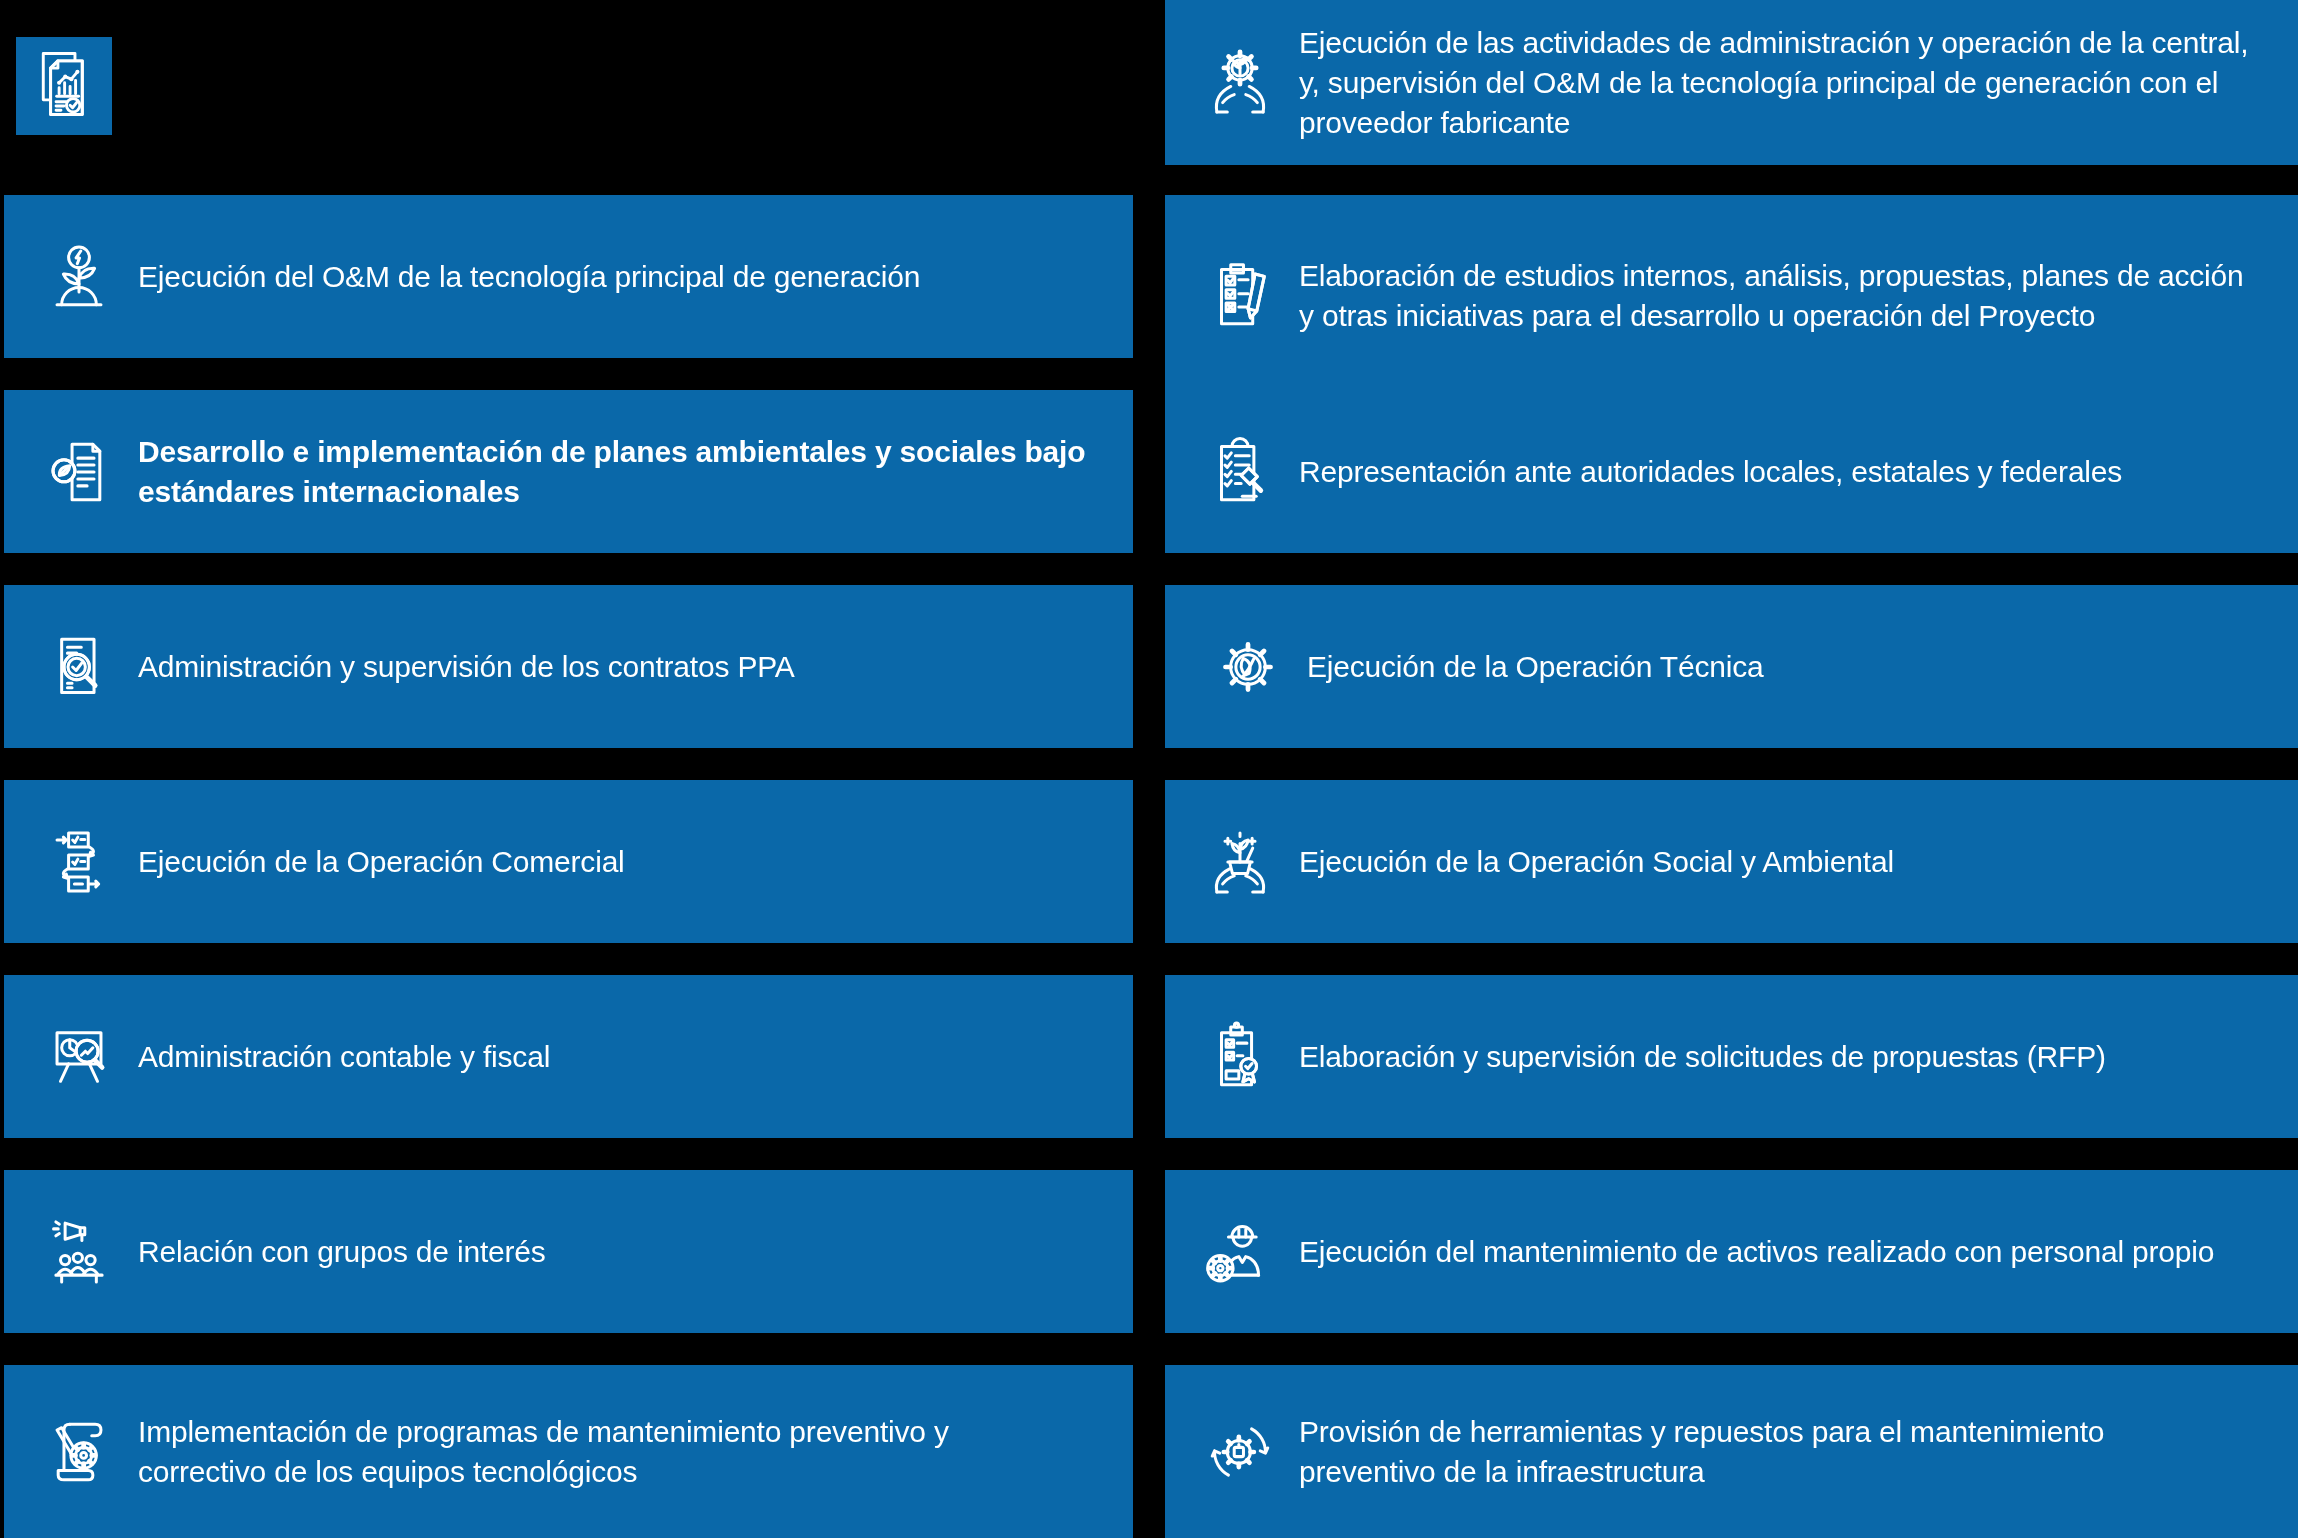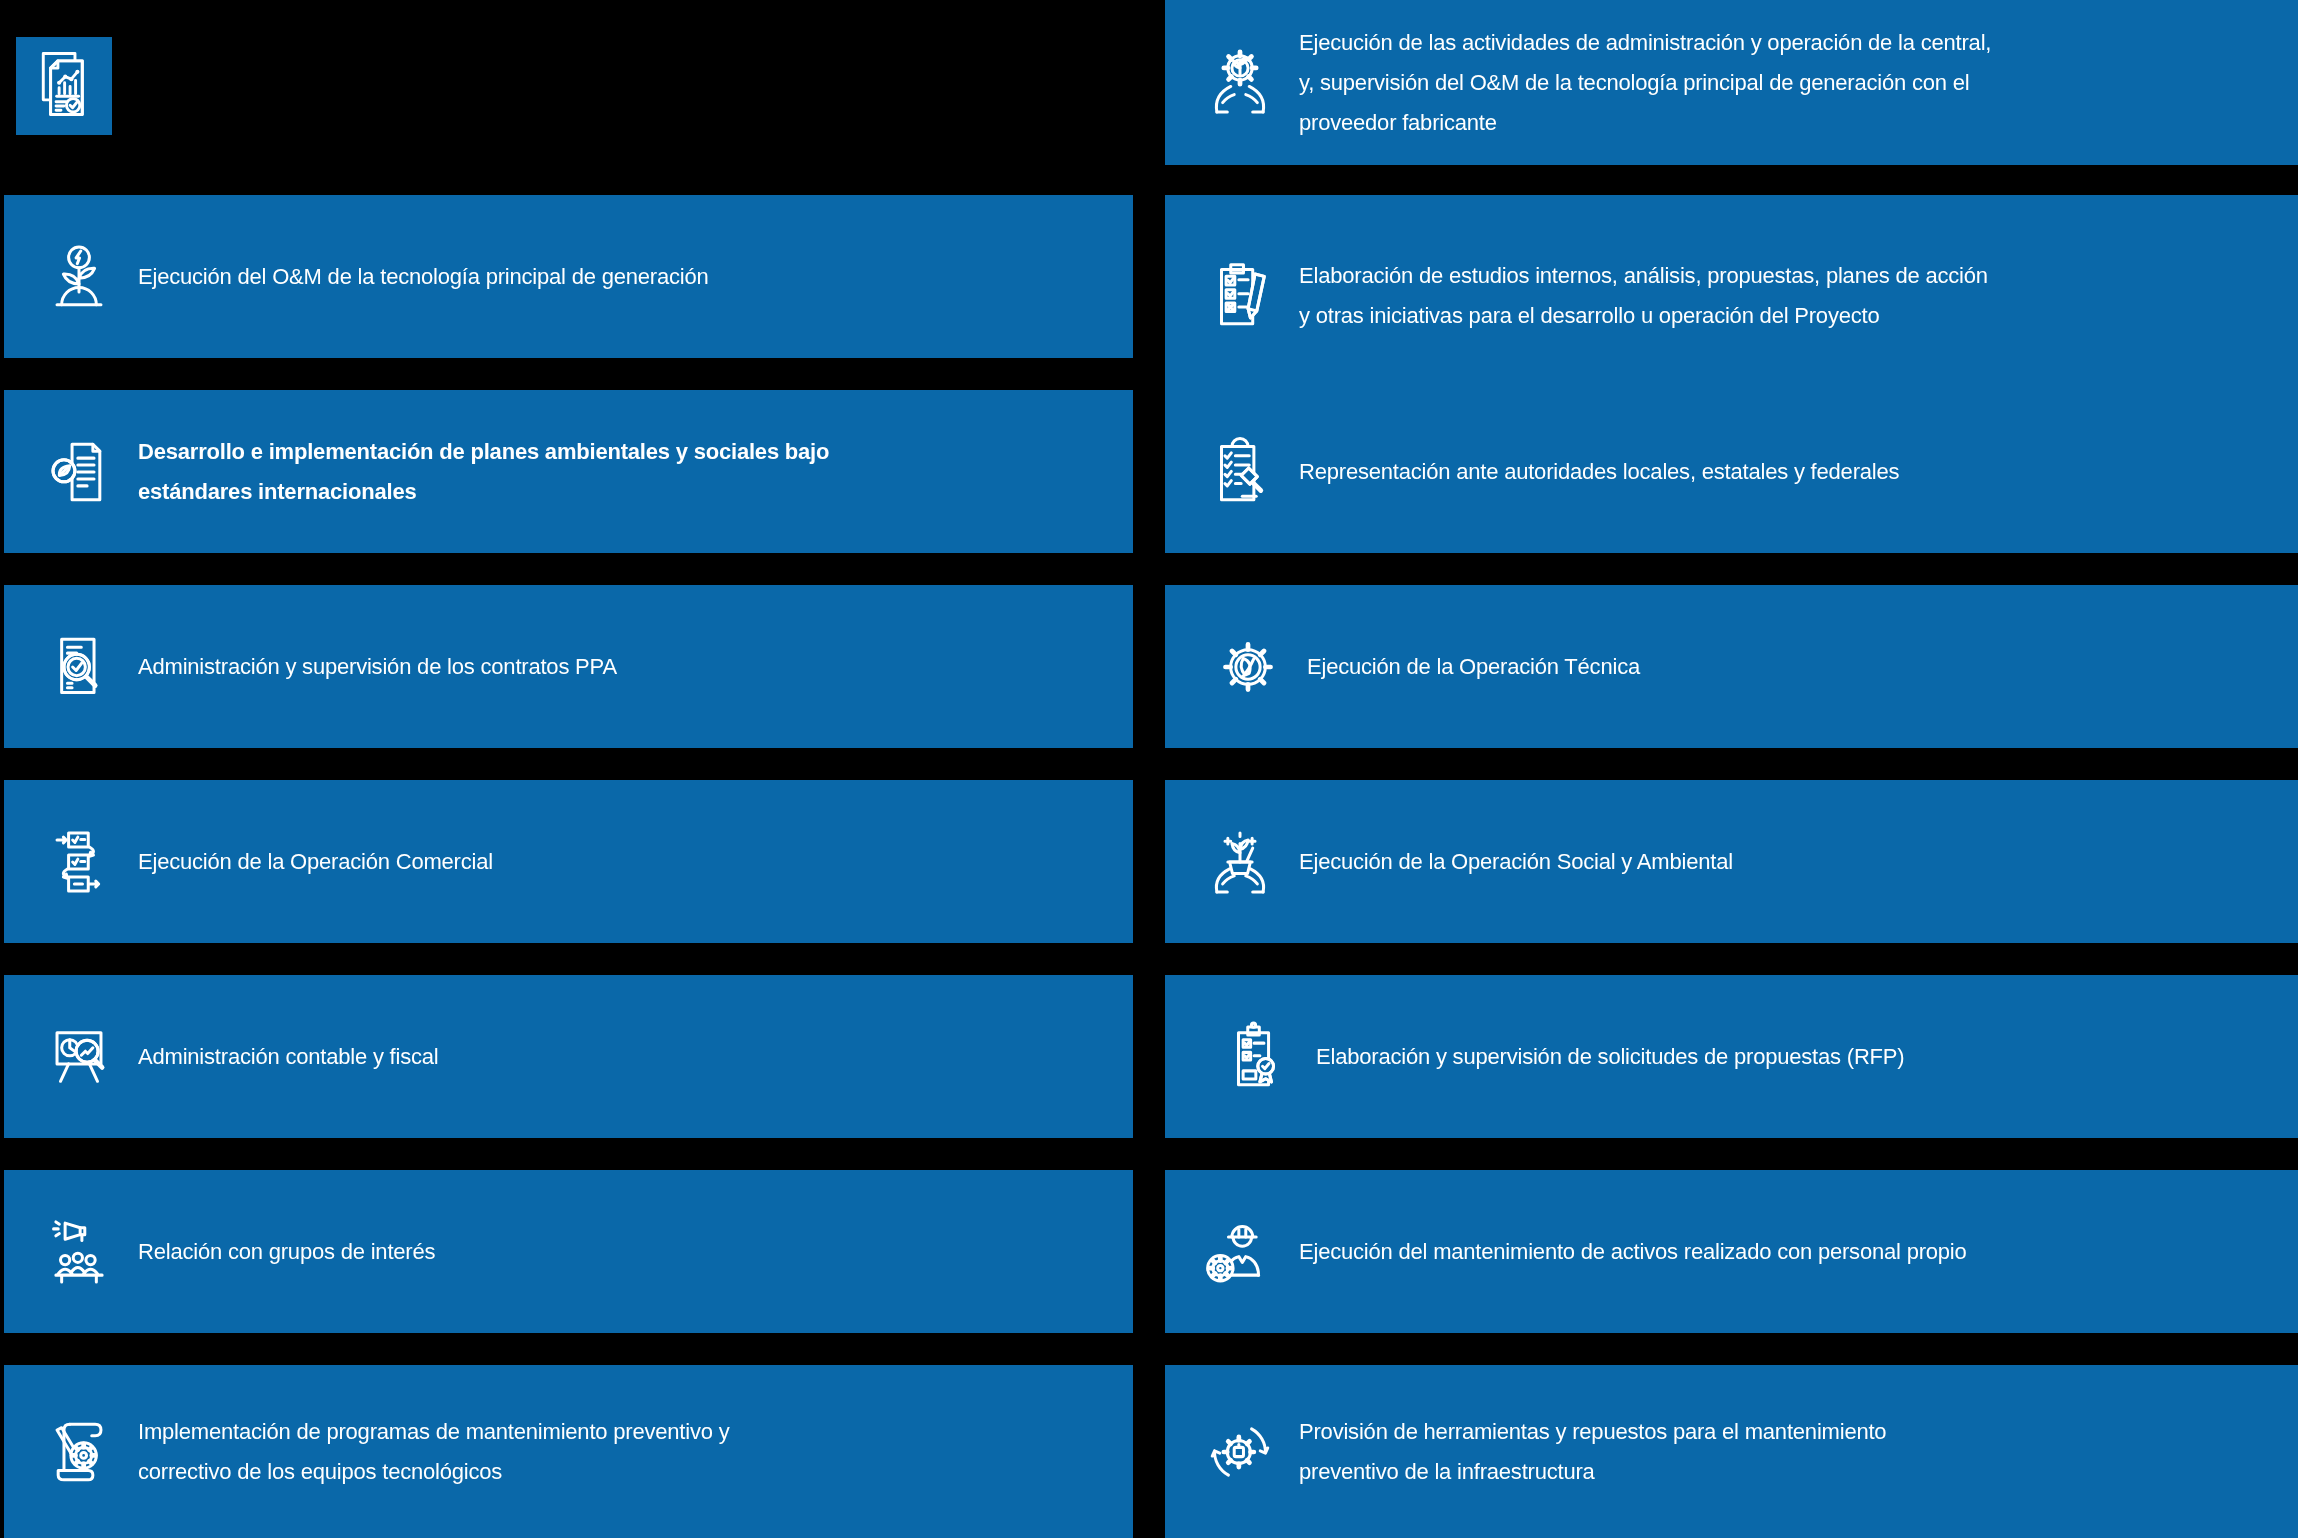--- a/index.html
+++ b/index.html
@@ -29,21 +29,21 @@
     margin-left:36px;
     margin-right:20px;
     display:flex;align-items:center;justify-content:center;
   }
   .icon svg{width:74px;height:74px;}
   .icon svg *{fill:none;stroke:#fff;stroke-width:2.6;stroke-linecap:round;stroke-linejoin:round;}
   .icon svg .bg{fill:var(--card);}
   .icon svg .th{stroke-width:4.1;}
   .label{
     color:var(--ink);
-    font-size:22px;
+    font-size:30px;
     line-height:40px;
     letter-spacing:-0.2px;
     white-space:pre-line;
     padding-right:16px;
   }
   .tile{
     position:absolute;
     left:16px;top:37px;width:96px;height:98px;
     background:var(--card);
     display:flex;align-items:center;justify-content:center;
@@ -283,21 +283,21 @@
         <path d="M17 51 C20 47 24 45 27 44"></path>
         <path d="M12 58 H21"></path>
         <path d="M52 58 C54 48 49 42 41 38"></path>
         <path d="M47 51 C44 47 40 45 37 44"></path>
         <path d="M52 58 H43"></path>
       </svg>
     </span>
     <span class="label">Ejecución de la Operación Social y Ambiental</span>
   </div>
 
-  <div class="card col-right" style="top:975px;height:163px;padding-left:17px;">
+  <div class="card col-right" style="top:975px;height:163px;">
     <span class="icon">
       <svg viewBox="0 0 64 64">
         <rect x="16" y="11" width="26" height="45"></rect>
         <rect x="24" y="6" width="10" height="7"></rect>
         <circle cx="29" cy="4.5" r="1.8"></circle>
         <rect x="20" y="17" width="6.5" height="6.5"></rect>
         <path d="M21.3 20 l1.8 1.8 2.8 -3.6"></path>
         <rect x="20" y="28" width="6.5" height="6.5"></rect>
         <path d="M21.3 31 l1.8 1.8 2.8 -3.6"></path>
         <path d="M29.5 20 H38 M29.5 31 H34.5"></path>

